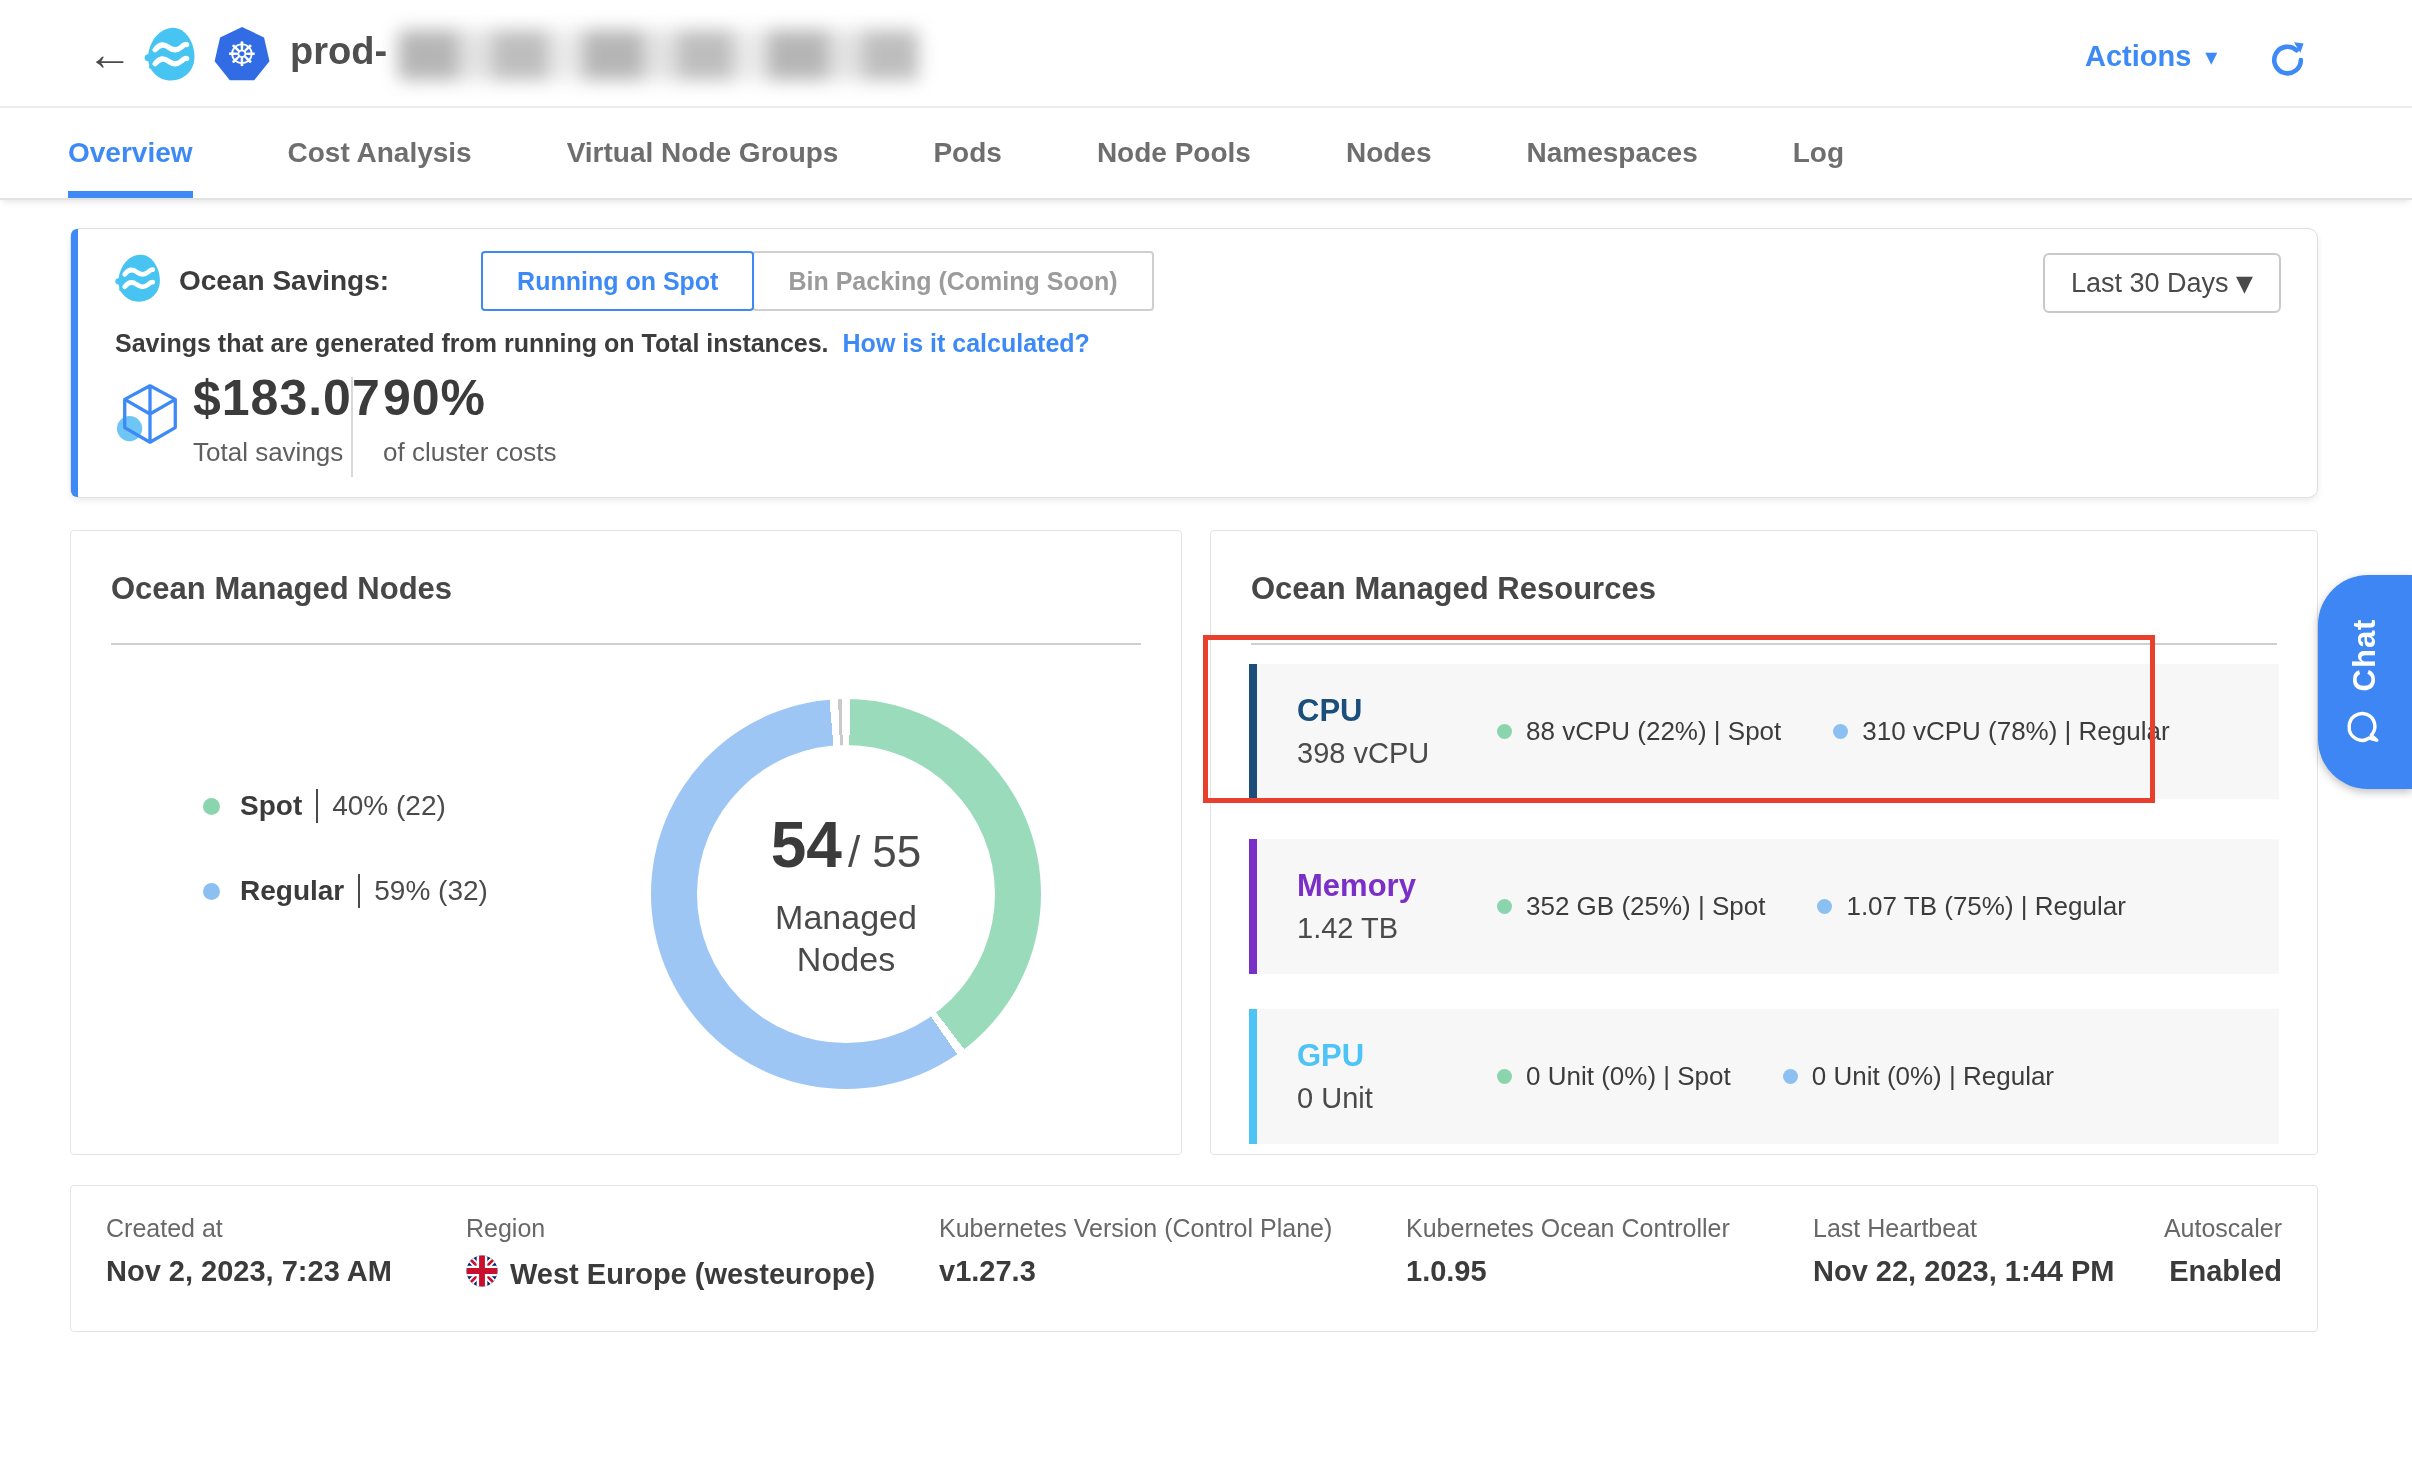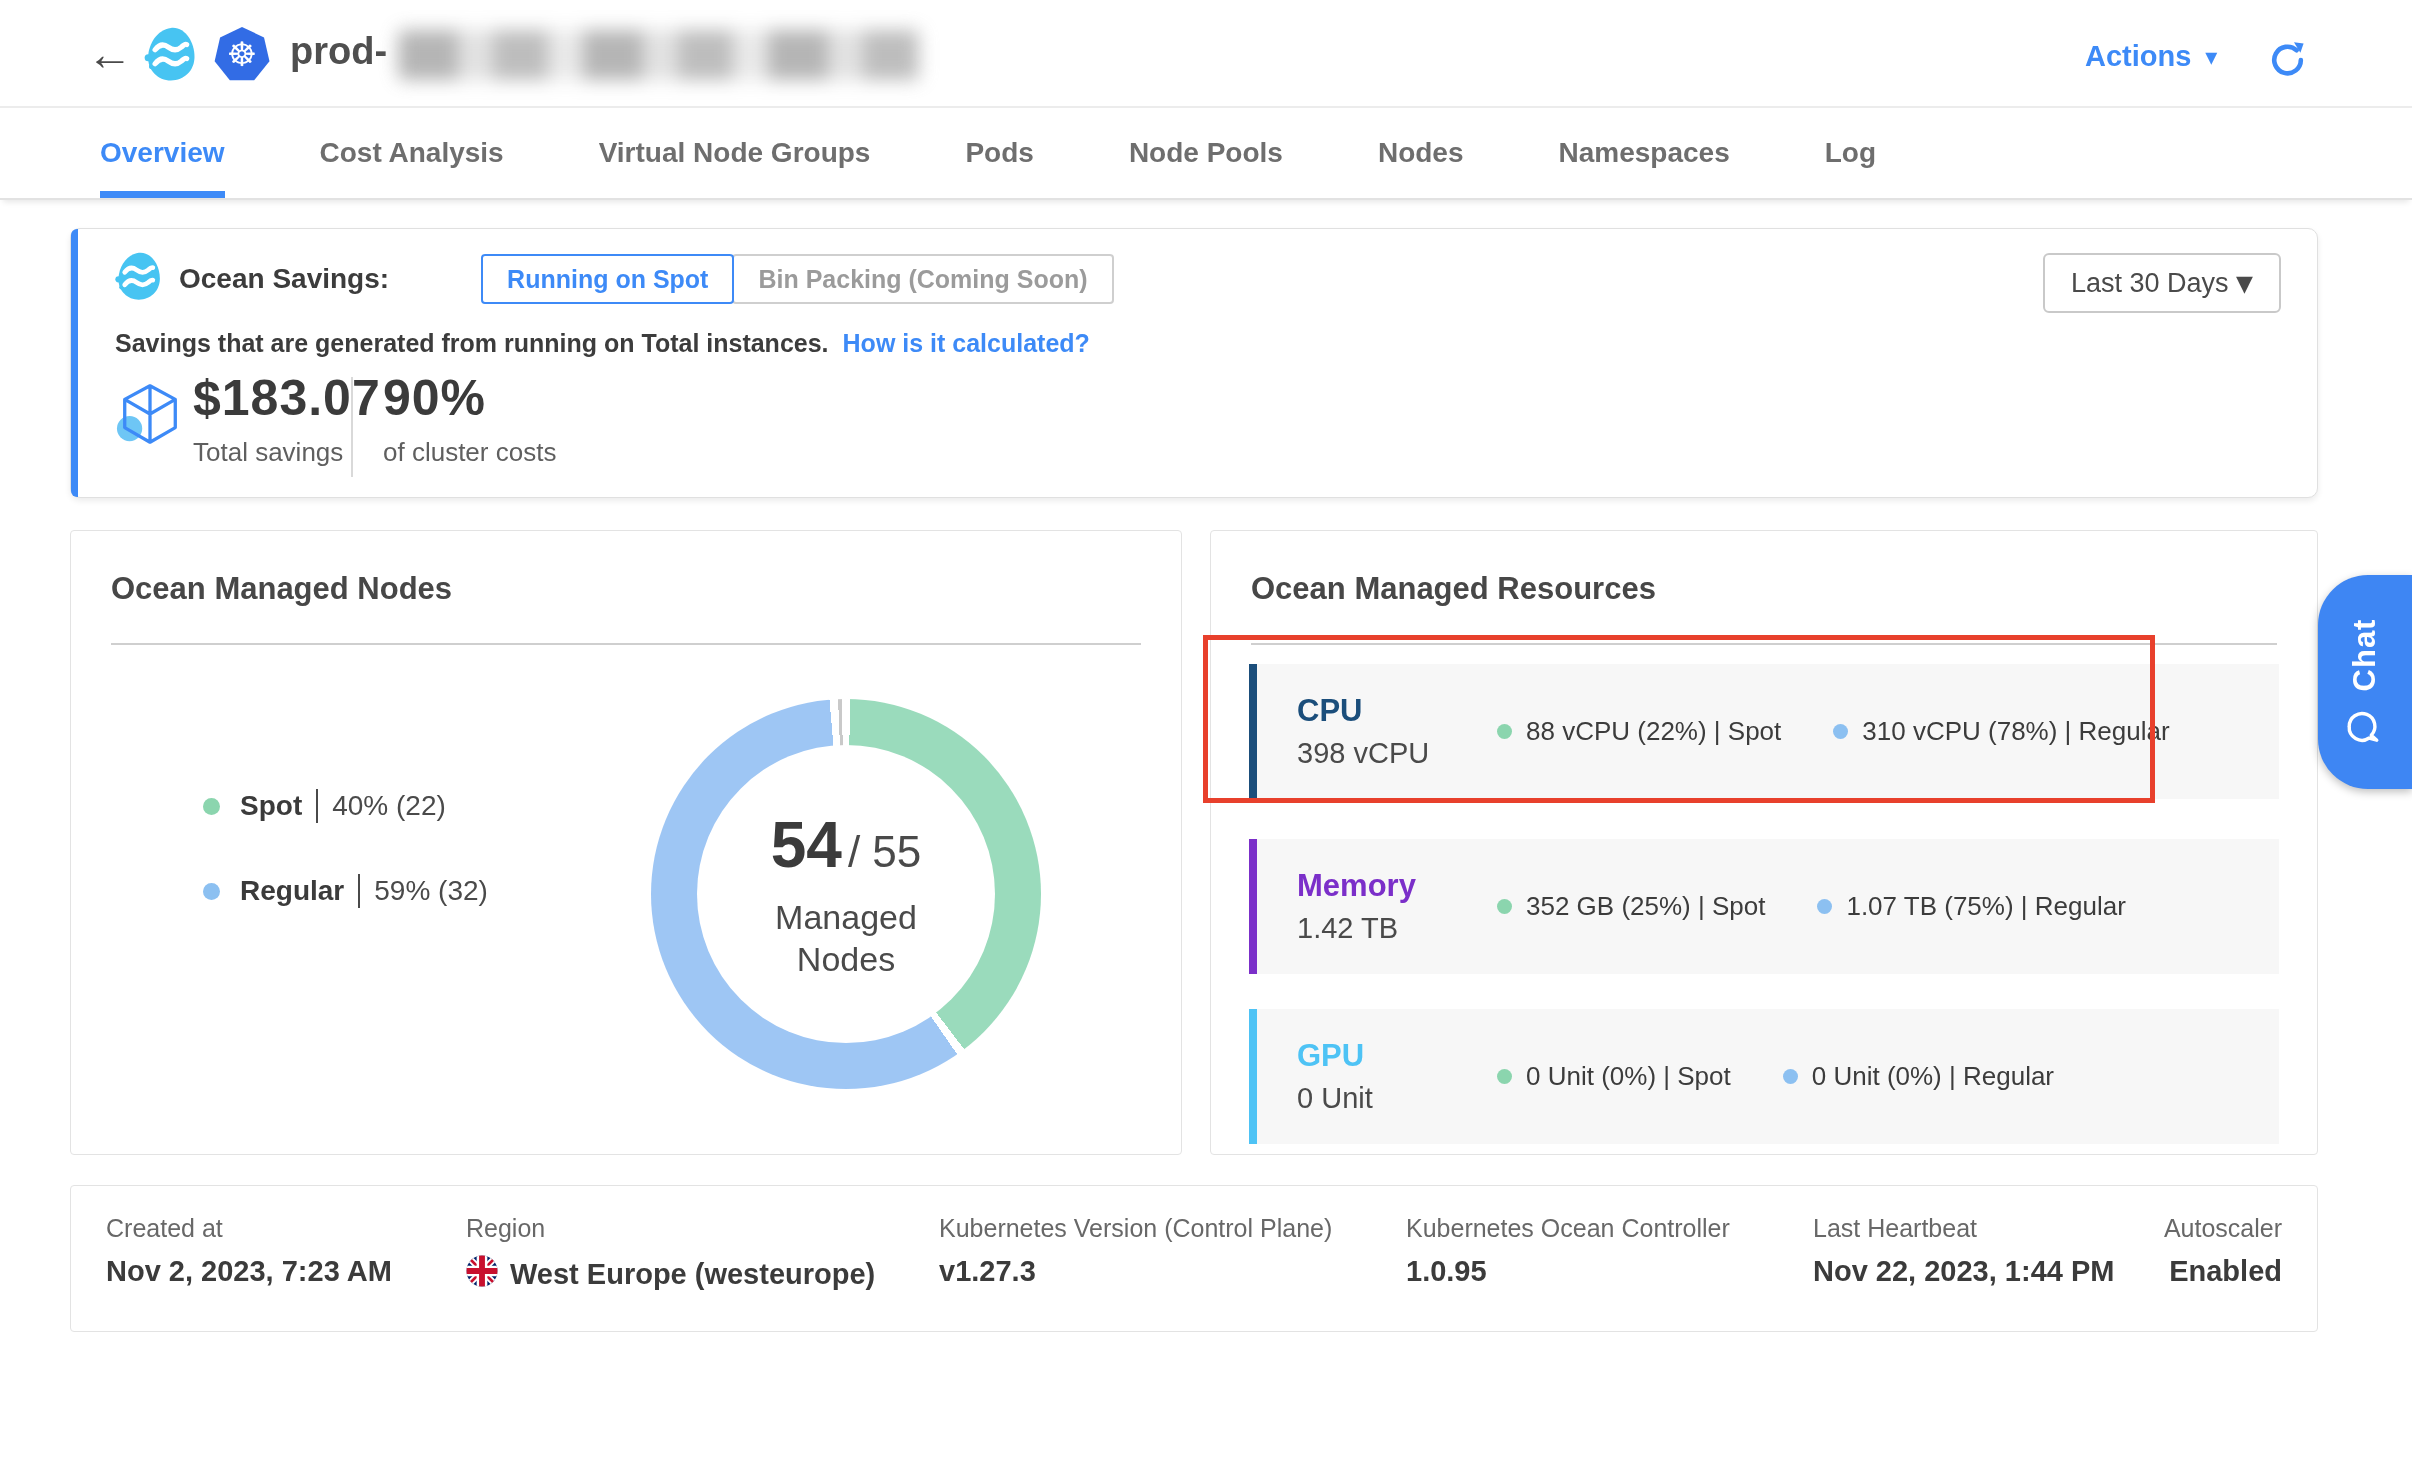--- a/index.html
+++ b/index.html
@@ -14,32 +14,32 @@
   .cluster-title { position:absolute; left:290px; top:30px; font-size:38px; font-weight:bold; color:#4f4f4f; }
   .redacted { position:absolute; left:398px; top:30px; width:522px; height:50px; border-radius:6px;
     background:repeating-linear-gradient(90deg,#9d9d9d 0 60px,#d9d9d9 60px 95px,#a8a8a8 95px 150px,#e3e3e3 150px 185px);
     filter:blur(9px); opacity:.75; }
   .actions { position:absolute; left:2085px; top:40px; display:flex; align-items:center; gap:14px; cursor:pointer; }
   .actions .lbl { font-size:29px; font-weight:bold; color:#3d8af7; }
   .caret-blue { font-size:24px; color:#3d8af7; font-family:"DejaVu Sans", sans-serif; }
   .refresh { position:absolute; left:2266px; top:38px; width:44px; height:44px; cursor:pointer; }
 
   
-  .tabbar { position:absolute; left:0; top:108px; width:100%; height:92px; background:#fff; display:flex; align-items:center; gap:95px; padding-left:100px; border-bottom:2px solid #e2e2e2; box-shadow:0 5px 6px -3px rgba(0,0,0,.10); }
+  .tabbar { position:absolute; left:0; top:108px; width:100%; height:92px; background:#fff; display:flex; align-items:center; gap:95px; padding-left:68px; border-bottom:2px solid #e2e2e2; box-shadow:0 5px 6px -3px rgba(0,0,0,.10); }
   .tab { position:relative; font-size:28px; font-weight:bold; color:#6e6e6e; height:100%; display:flex; align-items:center; cursor:pointer; white-space:nowrap; }
   .tab.active { color:#3d8af7; }
   .tab.active::after { content:""; position:absolute; left:0; right:0; bottom:0; height:7px; background:#3d8af7; }
 
   
   .savings { position:absolute; left:70px; top:228px; width:2248px; height:270px; background:#fff; border:1px solid #e0e0e0; border-radius:10px; box-shadow:0 3px 6px rgba(0,0,0,.08); }
   .savings .accent { position:absolute; left:0; top:0; bottom:0; width:7px; background:#3d8af7; border-radius:6px 0 0 6px; }
   .sv-row1 { position:absolute; left:42px; top:22px; display:flex; align-items:center; }
   .sv-label { margin-left:16px; font-size:28px; font-weight:bold; color:#3c3c3c; }
   .toggle { display:flex; margin-left:92px; }
-  .tg-btn { height:50px; display:flex; align-items:center; justify-content:center; font-size:25px; font-weight:bold; border-radius:4px; padding:0 24px; background:#fff; cursor:pointer; white-space:nowrap; }
+  .tg-btn { height:60px; display:flex; align-items:center; justify-content:center; font-size:25px; font-weight:bold; border-radius:4px; padding:0 34px; background:#fff; cursor:pointer; white-space:nowrap; }
   .tg-active { border:2px solid #3d8af7; color:#3d8af7; z-index:1; }
   .tg-disabled { border:2px solid #cfcfcf; color:#9b9b9b; margin-left:-2px; }
   .period { position:absolute; right:36px; top:24px; width:238px; height:60px; border:2px solid #c9c9c9; border-radius:6px; display:flex; align-items:center; justify-content:space-between; padding:0 26px; cursor:pointer; background:#fff; }
   .period .lbl { font-size:27px; color:#4a4a4a; }
   .caret-dark { font-size:22px; color:#4a4a4a; font-family:"DejaVu Sans", sans-serif; }
   .sv-desc { position:absolute; left:44px; top:100px; font-size:25px; font-weight:bold; color:#3c3c3c; }
   .sv-link { color:#3d8af7; margin-left:14px; cursor:pointer; }
   .cube-icon { position:absolute; left:44px; top:150px; }
   .sv-money { position:absolute; left:122px; top:140px; }
   .big-num { font-size:50px; font-weight:bold; color:#3b3b3b; letter-spacing:1px; }

